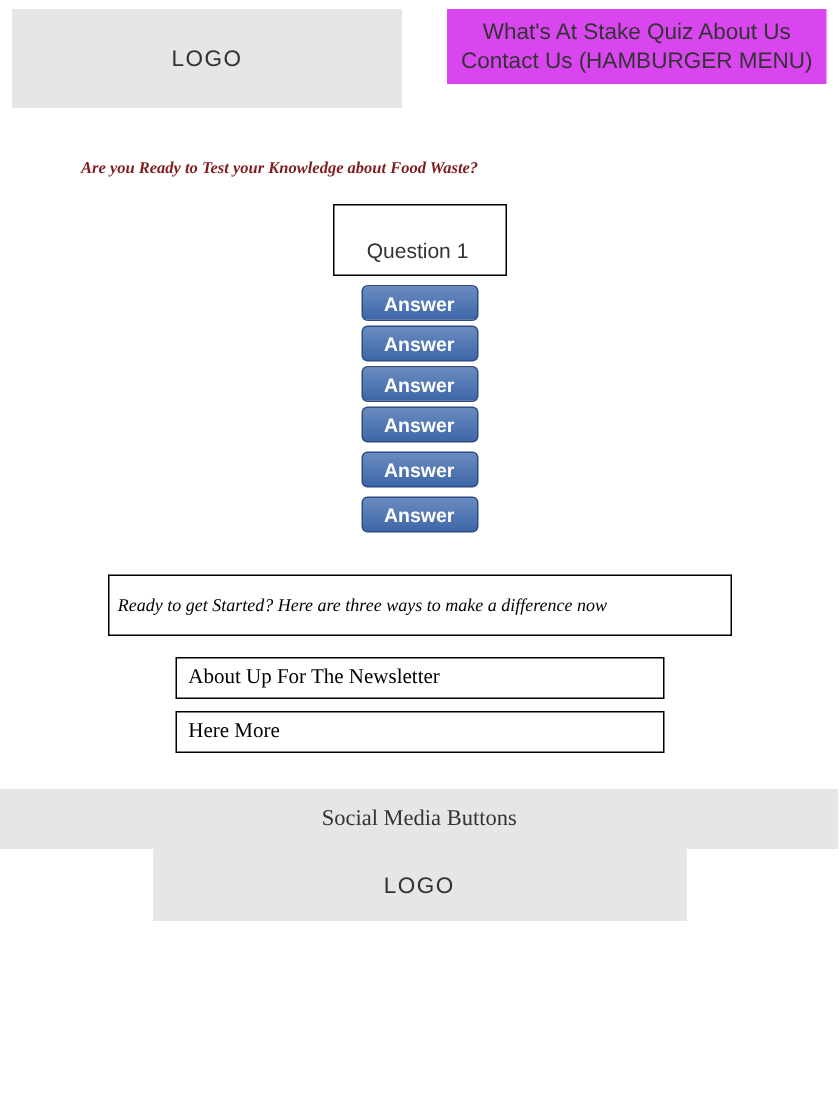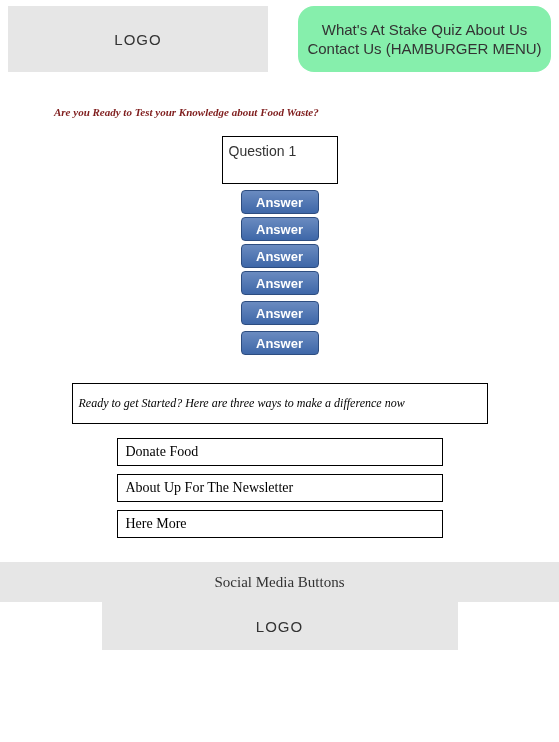--- a/index.html
+++ b/index.html
@@ -21,52 +21,51 @@
     width: 260px;
     height: 66px;
     display: flex;
     align-items: center;
     justify-content: center;
     font-size: 15px;
     letter-spacing: 1px;
     color: #333;
   }
   .nav-box {
-    background: #86efac;
+    background: #d946ef;
     flex: 1;
-    height: 66px;
+    height: 50px;
     display: flex;
     align-items: center;
     justify-content: center;
     text-align: center;
     font-size: 15px;
     color: #333;
     padding: 4px 8px;
     line-height: 1.3;
-    border-radius: 16px;
   }
   .quiz-title {
     font-family: "Comic Sans MS", "Segoe Script", cursive;
     font-weight: bold;
     font-style: italic;
     font-size: 11px;
     color: #7f1d1d;
     margin: 34px 0 18px 54px;
   }
   .quiz-block {
     display: flex;
     flex-direction: column;
     align-items: center;
   }
   .question-box {
     border: 1px solid #000;
     width: 116px;
     height: 48px;
     background: #fff;
-    padding: 6px;
+    padding: 22px;
     font-size: 14px;
     color: #333;
     margin-bottom: 6px;
   }
   .answer-btn {
     width: 78px;
     height: 24px;
     background: linear-gradient(#6a8bc0, #3e67a8);
     border: 1px solid #2d4d80;
     border-radius: 4px;
@@ -152,19 +151,18 @@
   <div class="answers2">
     <div class="answer-btn">Answer</div>
     <div class="answer-btn">Answer</div>
     <div class="answer-btn">Answer</div>
   </div>
 </div>
 
 <div class="cta-heading">Ready to get Started? Here are three ways to make a difference now</div>
 
 <div class="cta-list">
-  <div class="cta-item">Donate Food</div>
   <div class="cta-item">About Up For The Newsletter</div>
   <div class="cta-item">Here More</div>
 </div>
 
 <div class="footer-social">Social Media Buttons</div>
 <div class="footer-logo">LOGO</div>
 
 </body></html>

